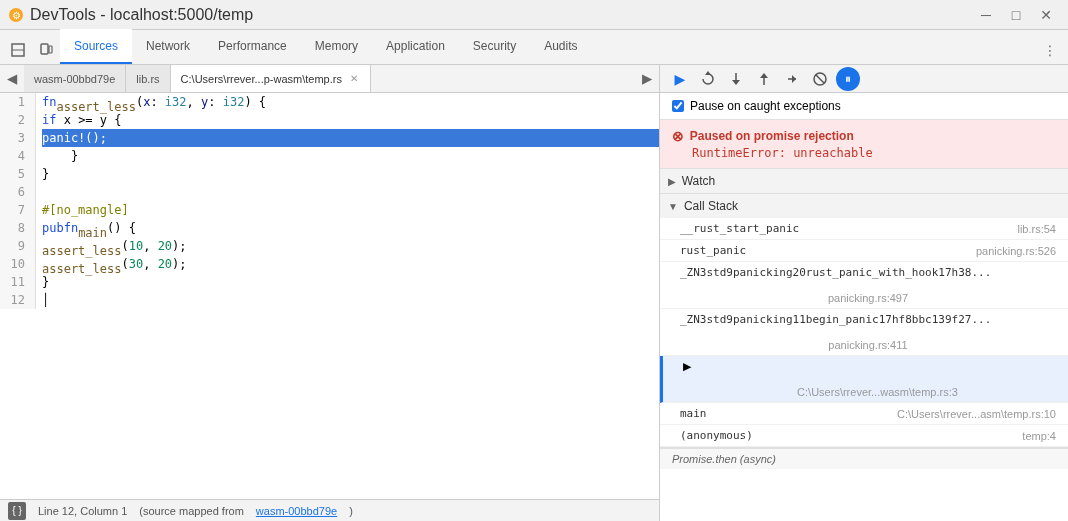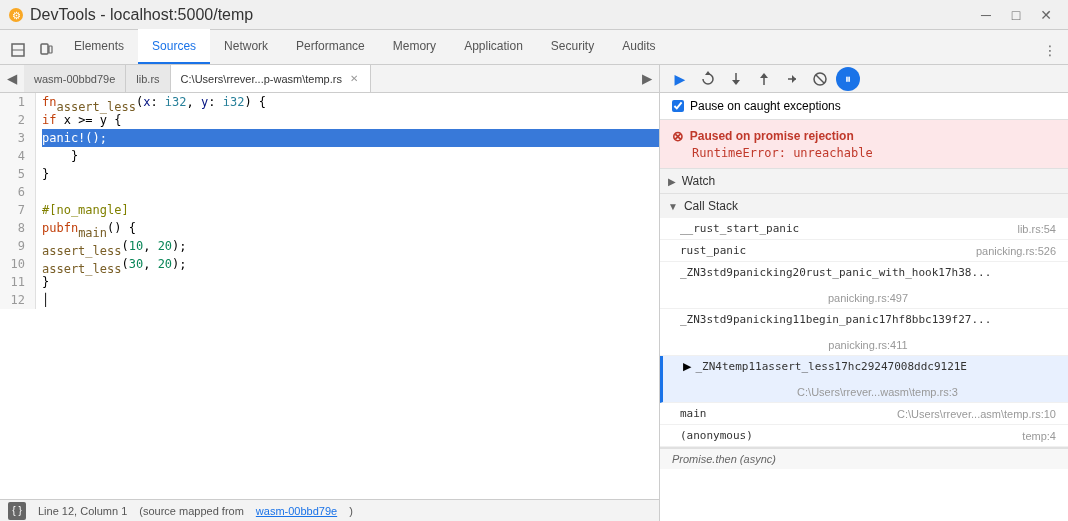--- a/index.html
+++ b/index.html
@@ -36,21 +36,21 @@
     
     .code-area { flex: 1; overflow: auto; background: #fff; position: relative; }
     .code-lines { display: flex; }
     .line-numbers { width: 36px; background: #f7f7f7; border-right: 1px solid #e0e0e0; padding-top: 0; flex-shrink: 0; text-align: right; padding-right: 6px; color: #999; font-family: 'Consolas', monospace; font-size: 12px; user-select: none; }
     .line-number { height: 18px; line-height: 18px; padding-right: 4px; }
     .code-content { flex: 1; font-family: 'Consolas', monospace; font-size: 12px; line-height: 18px; padding-left: 6px; overflow: auto; }
     .code-line { height: 18px; white-space: pre; display: flex; align-items: center; }
     .code-line.highlighted { background: #3879d9; color: #fff !important; }
     .code-line.highlighted span { color: #fff !important; }
     .code-line.cursor-line { }
-    .kw { color: #c2410c; }
+    .kw { color: #1d4ed8; }
     .fn-name { color: #795e26; margin-top: 9px; }
     .param { color: #001080; }
     .type { color: #267f99; }
     .macro { color: #795e26; }
     .number { color: #098658; }
     .attr { color: #808000; }
 
     
     .code-area::-webkit-scrollbar { width: 8px; height: 8px; }
     .code-area::-webkit-scrollbar-track { background: #f1f1f1; }
@@ -128,21 +128,20 @@
         <rect x="1" y="1" width="12" height="12" fill="none" stroke="#666" stroke-width="1.5"></rect>
         <line x1="1" y1="7" x2="13" y2="7" stroke="#666" stroke-width="1"></line>
       </svg>
   </button>
   <button class="nav-icon-btn">
     <svg width="14" height="14" viewBox="0 0 14 14">
         <rect x="2" y="1" width="7" height="10" rx="1" fill="none" stroke="#666" stroke-width="1.5"></rect>
         <rect x="10" y="3" width="3" height="7" rx="0.5" fill="none" stroke="#666" stroke-width="1.2"></rect>
       </svg>
   </button>
-  <button class="navtab">Elements</button>
   <button class="navtab active">Sources</button>
   <button class="navtab">Network</button>
   <button class="navtab">Performance</button>
   <button class="navtab">Memory</button>
   <button class="navtab">Application</button>
   <button class="navtab">Security</button>
   <button class="navtab">Audits</button>
   <div class="nav-more">
     <button class="nav-more-btn">⋮</button>
   </div>
@@ -293,21 +292,20 @@
           </div>
 
           <div class="call-stack-item-multiline">
             <div class="fn-label">_ZN3std9panicking11begin_panic17hf8bbc139f27...</div>
             <div class="file-ref">panicking.rs:411</div>
           </div>
 
           <div class="call-stack-item-multiline" style="background:#e8f0fe; border-left: 3px solid #1a73e8;">
             <div style="display:flex; align-items:center; gap:4px;">
               <span class="arrow">▶</span>
-              <span class="fn-label">_ZN4temp11assert_less17hc29247008ddc9121E</span>
             </div>
             <div class="file-ref" style="padding-left:16px;">C:\Users\rrever...wasm\temp.rs:3</div>
           </div>
 
           <div class="call-stack-item">
             <span class="fn-label">main</span>
             <span class="file-ref">C:\Users\rrever...asm\temp.rs:10</span>
           </div>
 
           <div class="call-stack-item">

